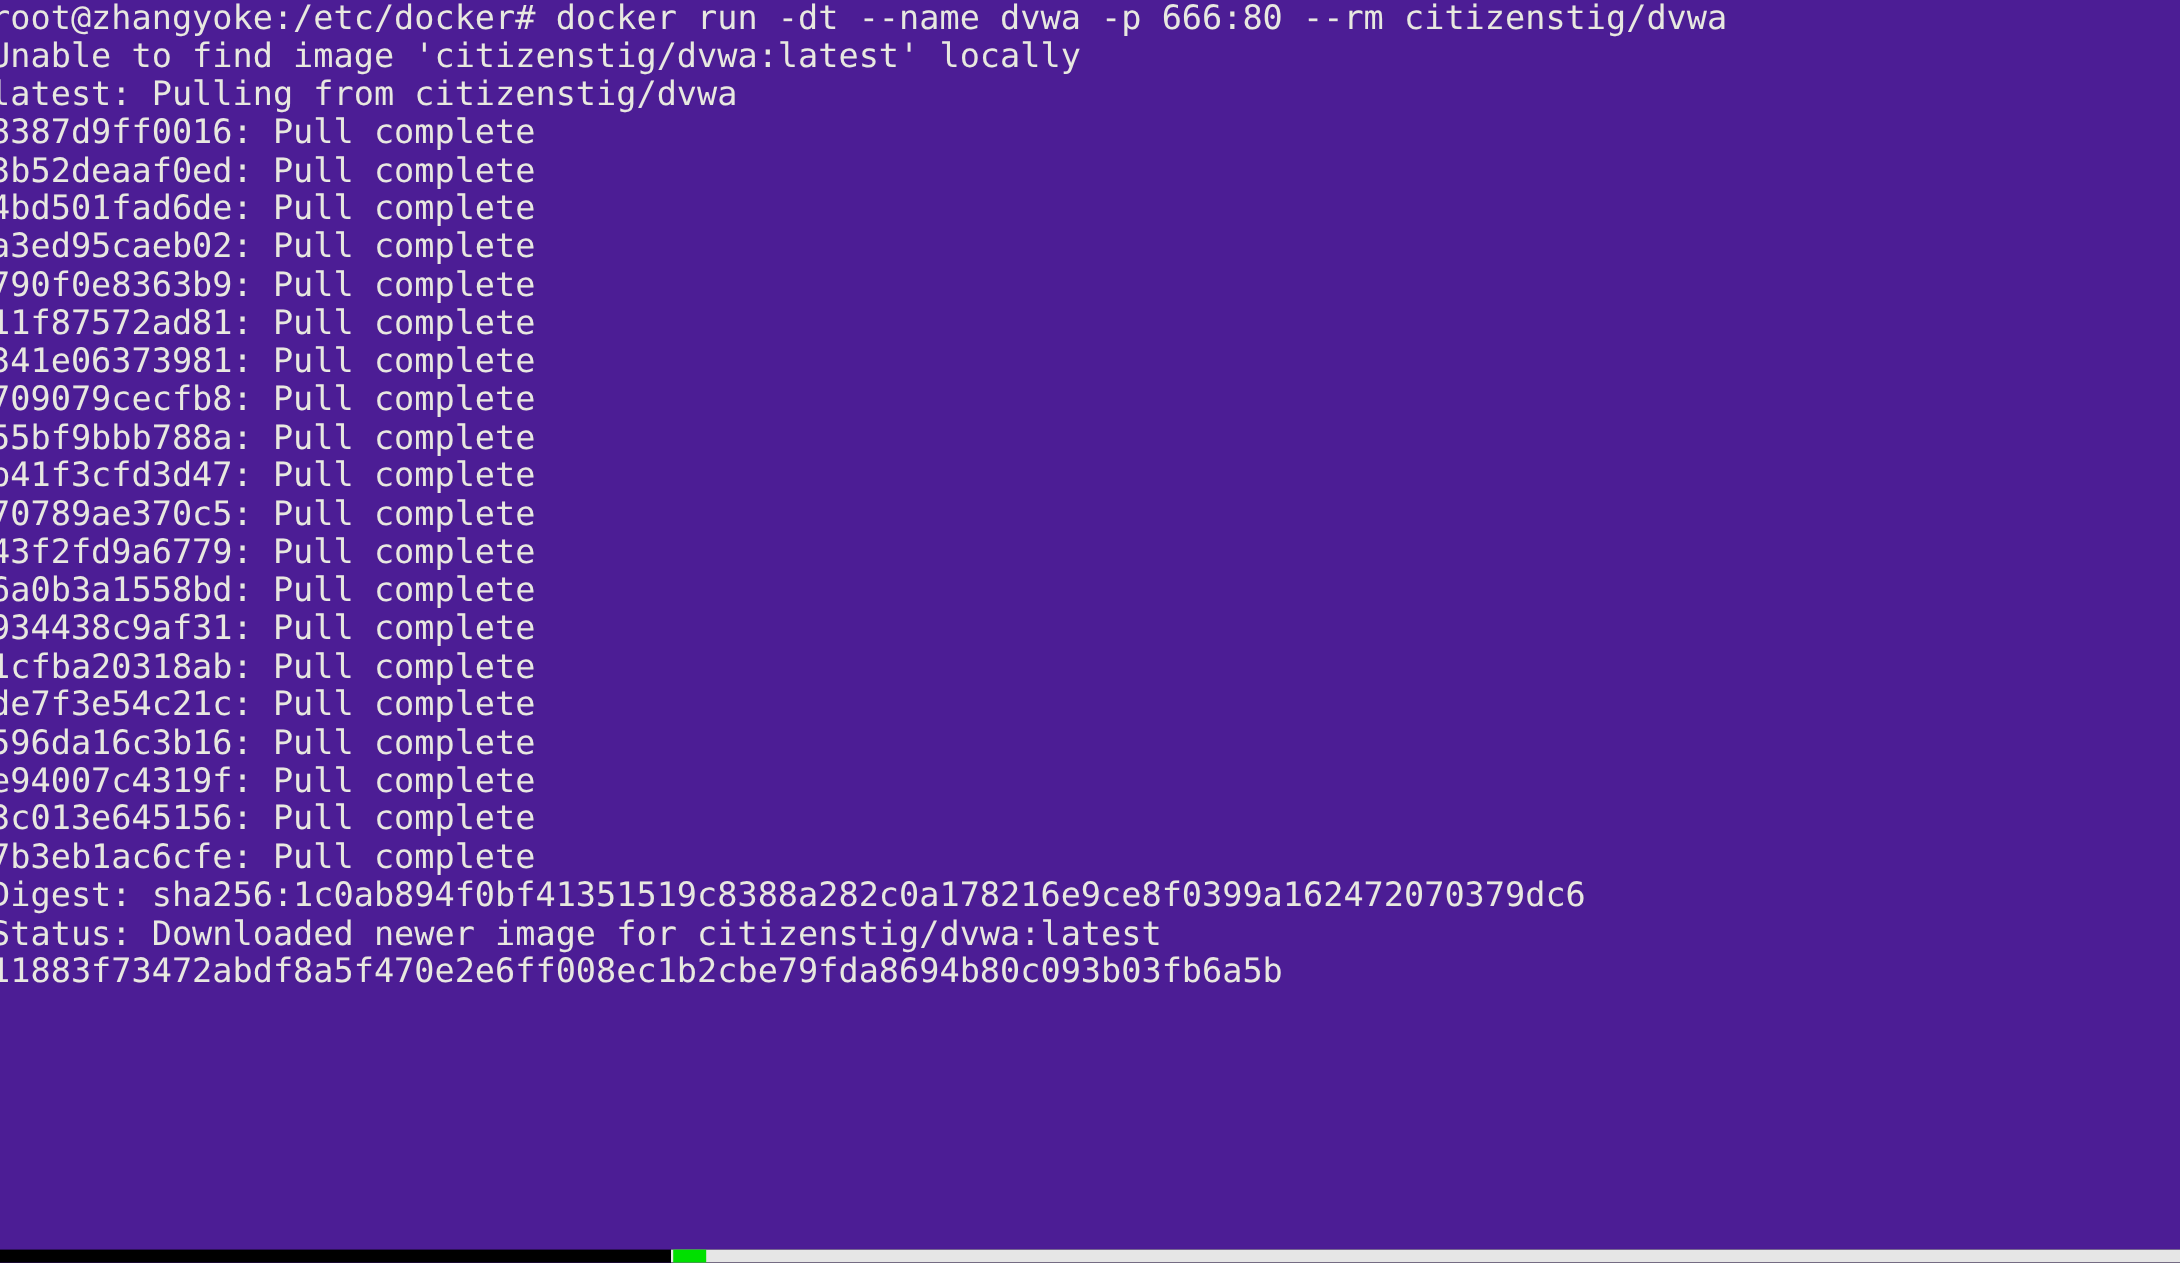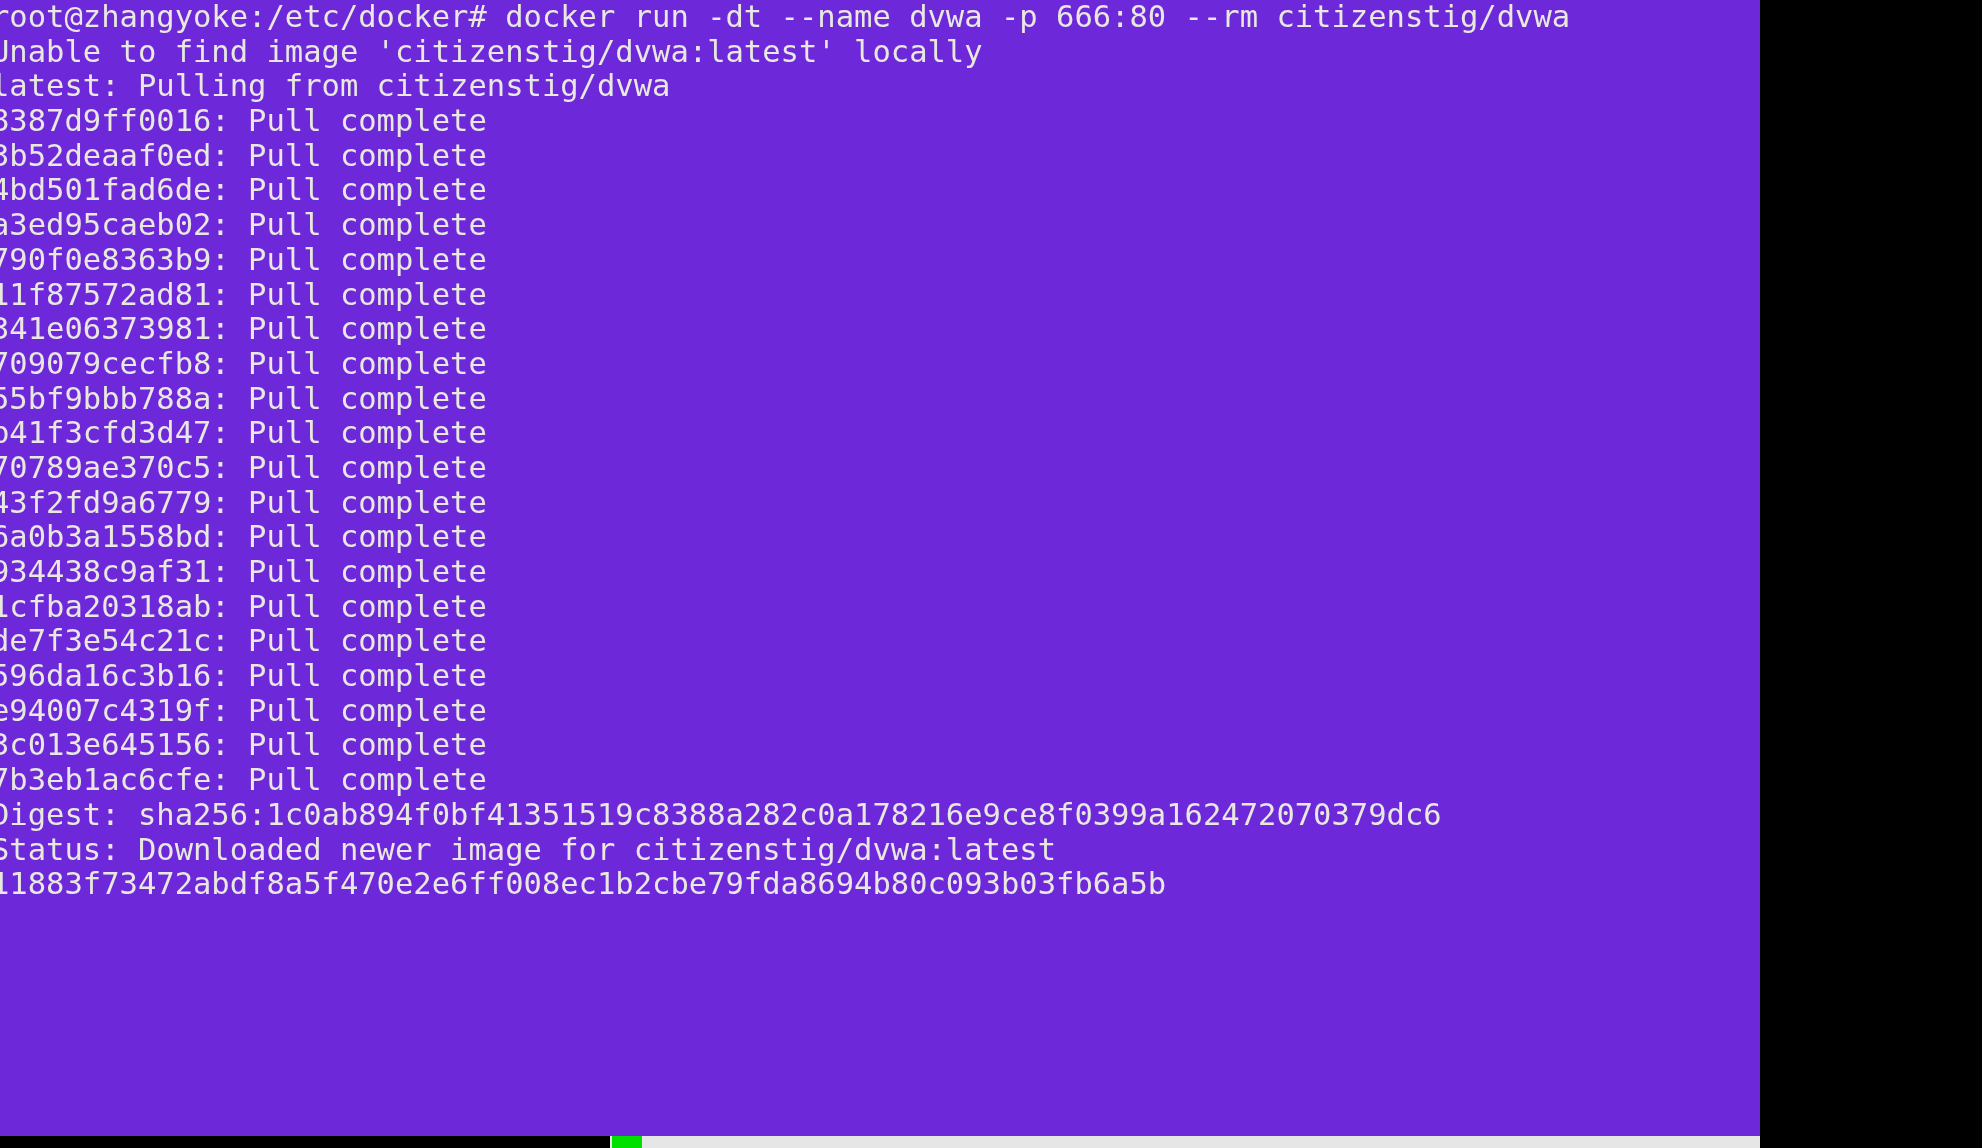--- a/index.html
+++ b/index.html
@@ -6,23 +6,23 @@
   html, body {
     margin: 0;
     padding: 0;
     background: #000000;
     width: 1982px;
     height: 1148px;
     overflow: hidden;
   }
   #terminal {
     position: relative;
-    width: 1760px;
+    width: 1982px;
     height: 1148px;
-    background: #6d28d9;
+    background: #4c1d95;
     overflow: hidden;
   }
   #screen {
     position: absolute;
     
     left: -9px;
     top: 0px;
     width: 1995px;
   }
   .line {

